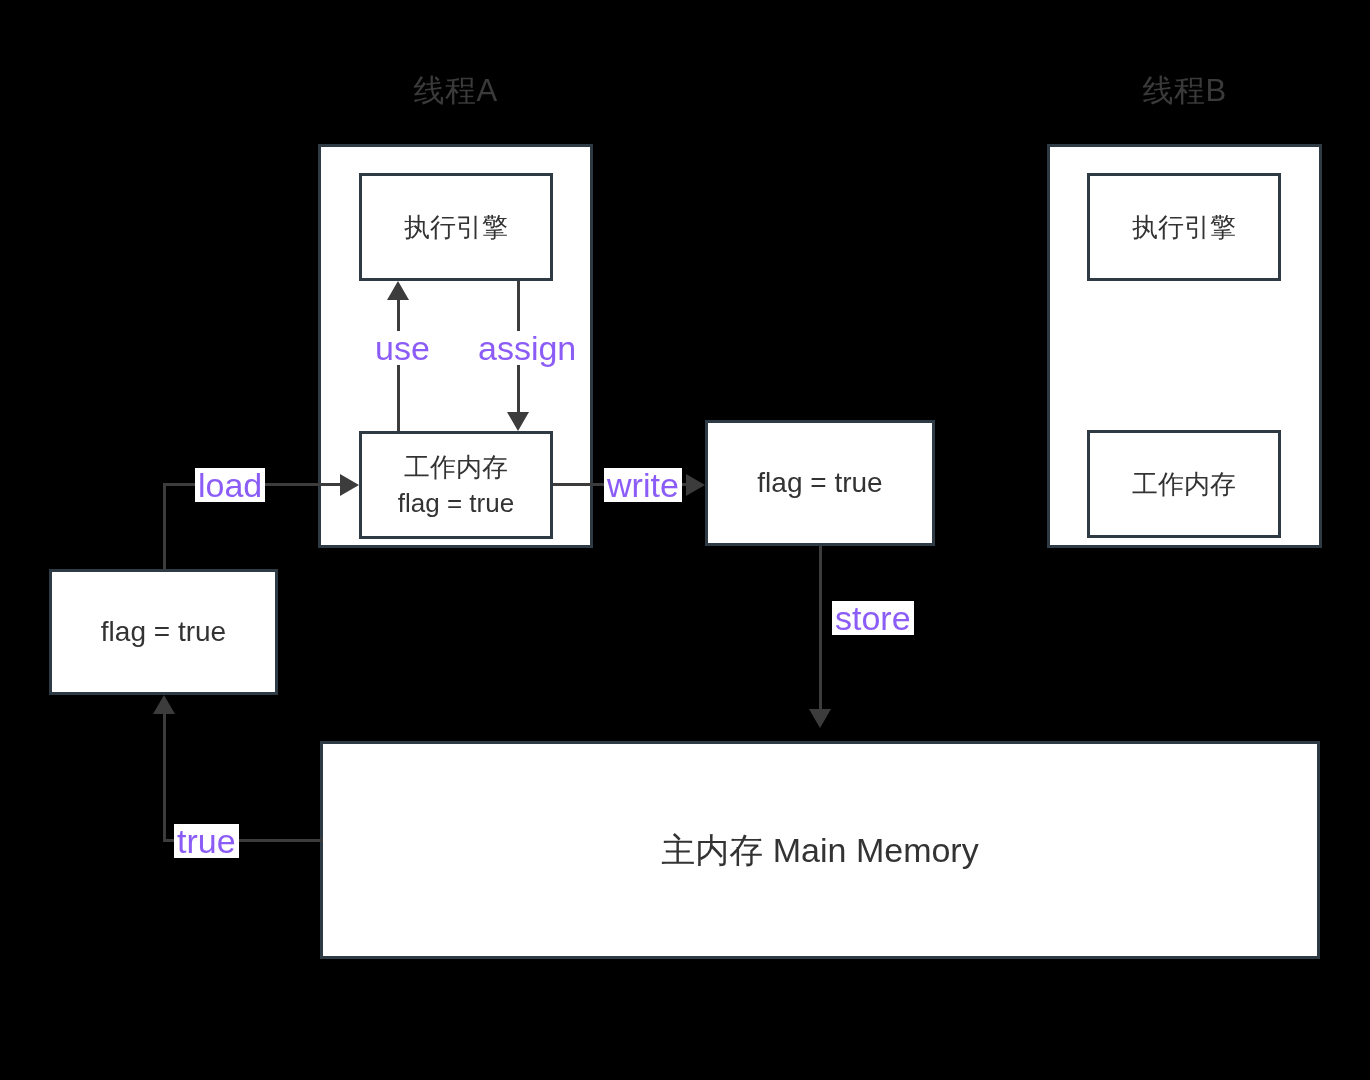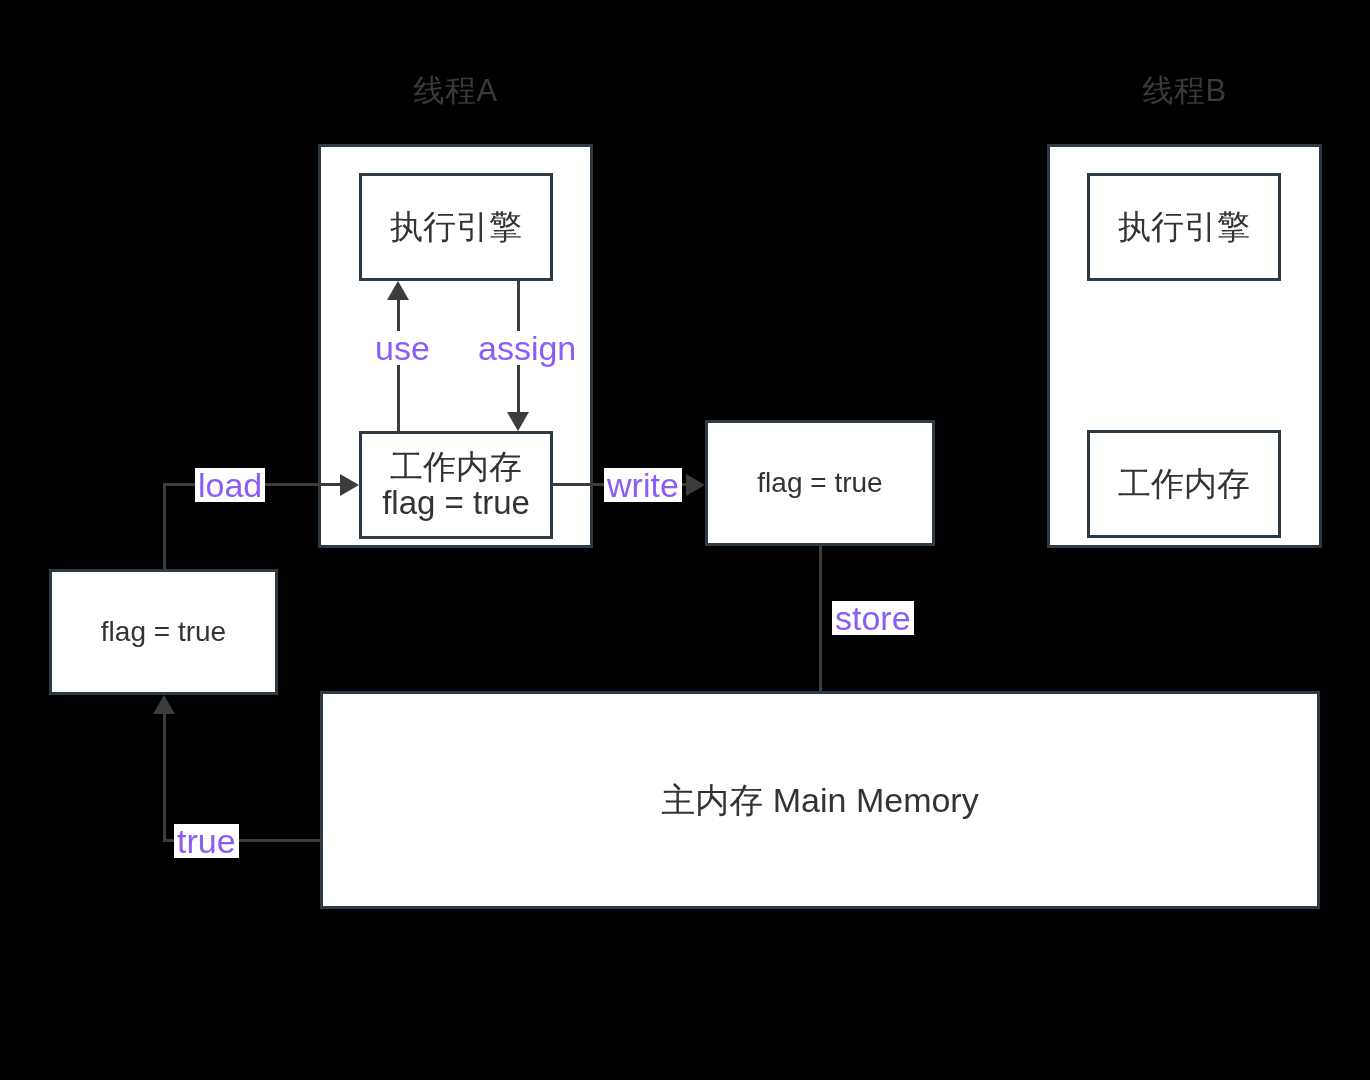--- a/index.html
+++ b/index.html
@@ -33,21 +33,21 @@
   .ibox {
     position: absolute;
     background: #ffffff;
     border: 3px solid #2e3a44;
     box-sizing: border-box;
     display: flex;
     flex-direction: column;
     align-items: center;
     justify-content: center;
     color: #333333;
-    font-size: 33px;
+    font-size: 26px;
     line-height: 36px;
     text-align: center;
   }
   .ibox .l2 { display: block; }
   .mainmem {
     position: absolute;
     background: #ffffff;
     border: 3px solid #2e3a44;
     box-sizing: border-box;
     display: flex;
@@ -160,21 +160,21 @@
   </div>
 
   <div class="hline" style="left:553px; top:483px; width:134px;"></div>
   <div class="arr-right" style="left:686px; top:474px;"></div>
   <div class="edgelabel" style="left:604px; top:468px;">write</div>
 
   <div class="vline" style="left:819px; top:546px; height:166px;"></div>
   <div class="arr-down" style="left:809px; top:709px;"></div>
   <div class="edgelabel" style="left:785px; top:601px;margin-left:47px;">store</div>
 
-  <div class="mainmem" style="left:320px; top:691px; width:1000px; height:218px;">
+  <div class="mainmem" style="left:320px; top:741px; width:1000px; height:218px;">
     <span class="l1">主内存 Main Memory</span>
   </div>
 
   <div class="hline" style="left:163px; top:839px; width:160px;"></div>
   <div class="vline" style="left:163px; top:714px; height:126px;"></div>
   <div class="arr-up" style="left:153px; top:695px;"></div>
   <div class="edgelabel" style="left:174px; top:824px;">true</div>
 
 
 </div>

